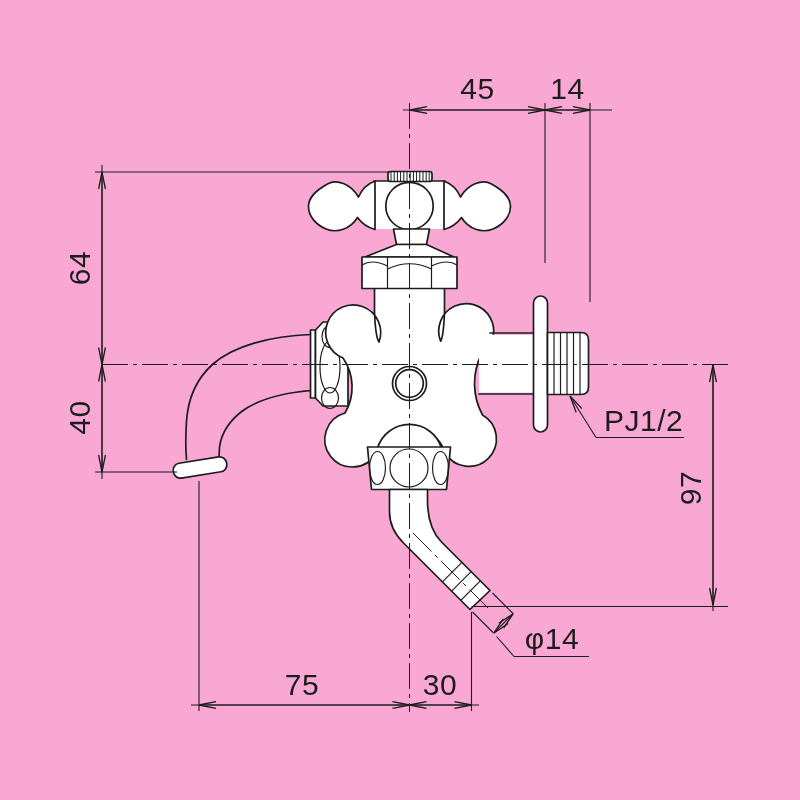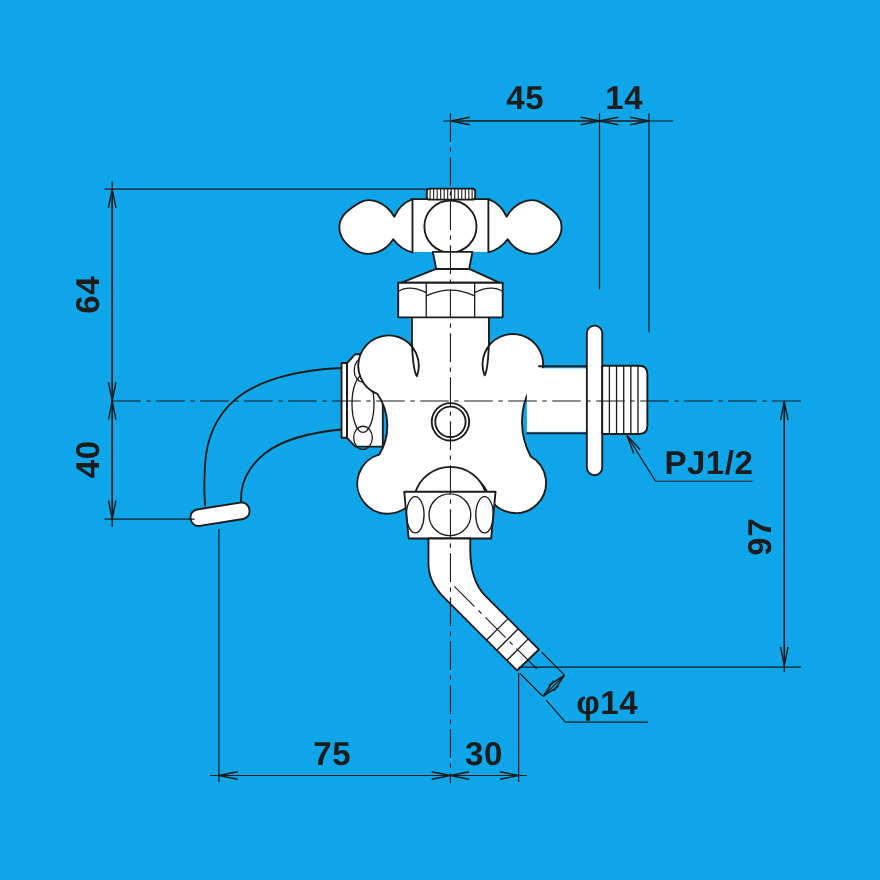--- a/index.html
+++ b/index.html
@@ -1,17 +1,17 @@
 <!DOCTYPE html>
 <html><head>
 <meta charset="utf-8">
 <style>
   html,body{margin:0;padding:0;background:#ffffff;}
-  .stage{position:relative;width:800px;height:800px;background:#0ea5e9;overflow:hidden;
-         font-family:"Liberation Sans", sans-serif;font-weight:bold;}
+  .stage{position:relative;width:800px;height:800px;background:#f9a8d4;overflow:hidden;
+         font-family:"Liberation Sans", sans-serif;}
   svg{display:block;}
   text{font-family:"Liberation Sans", sans-serif;font-size:30px;fill:#1c1c1c;letter-spacing:0.5px;}
   .obj{stroke:#1c1c1c;stroke-width:1.7;fill:none;stroke-linecap:round;stroke-linejoin:round;}
   .objf{stroke:#1c1c1c;stroke-width:1.7;fill:#ffffff;stroke-linejoin:round;}
   .fill{fill:#ffffff;stroke:none;}
   .thin{stroke:#1c1c1c;stroke-width:1.1;fill:none;}
   .dim{stroke:#1c1c1c;stroke-width:1.1;fill:none;marker-start:url(#arr);marker-end:url(#arr);}
   .lead{stroke:#1c1c1c;stroke-width:1.1;fill:none;marker-end:url(#arr);}
   .cl{stroke:#1c1c1c;stroke-width:1.0;fill:none;stroke-dasharray:26 5 4 5;}
   .det{stroke:#1c1c1c;stroke-width:1.2;fill:none;}

